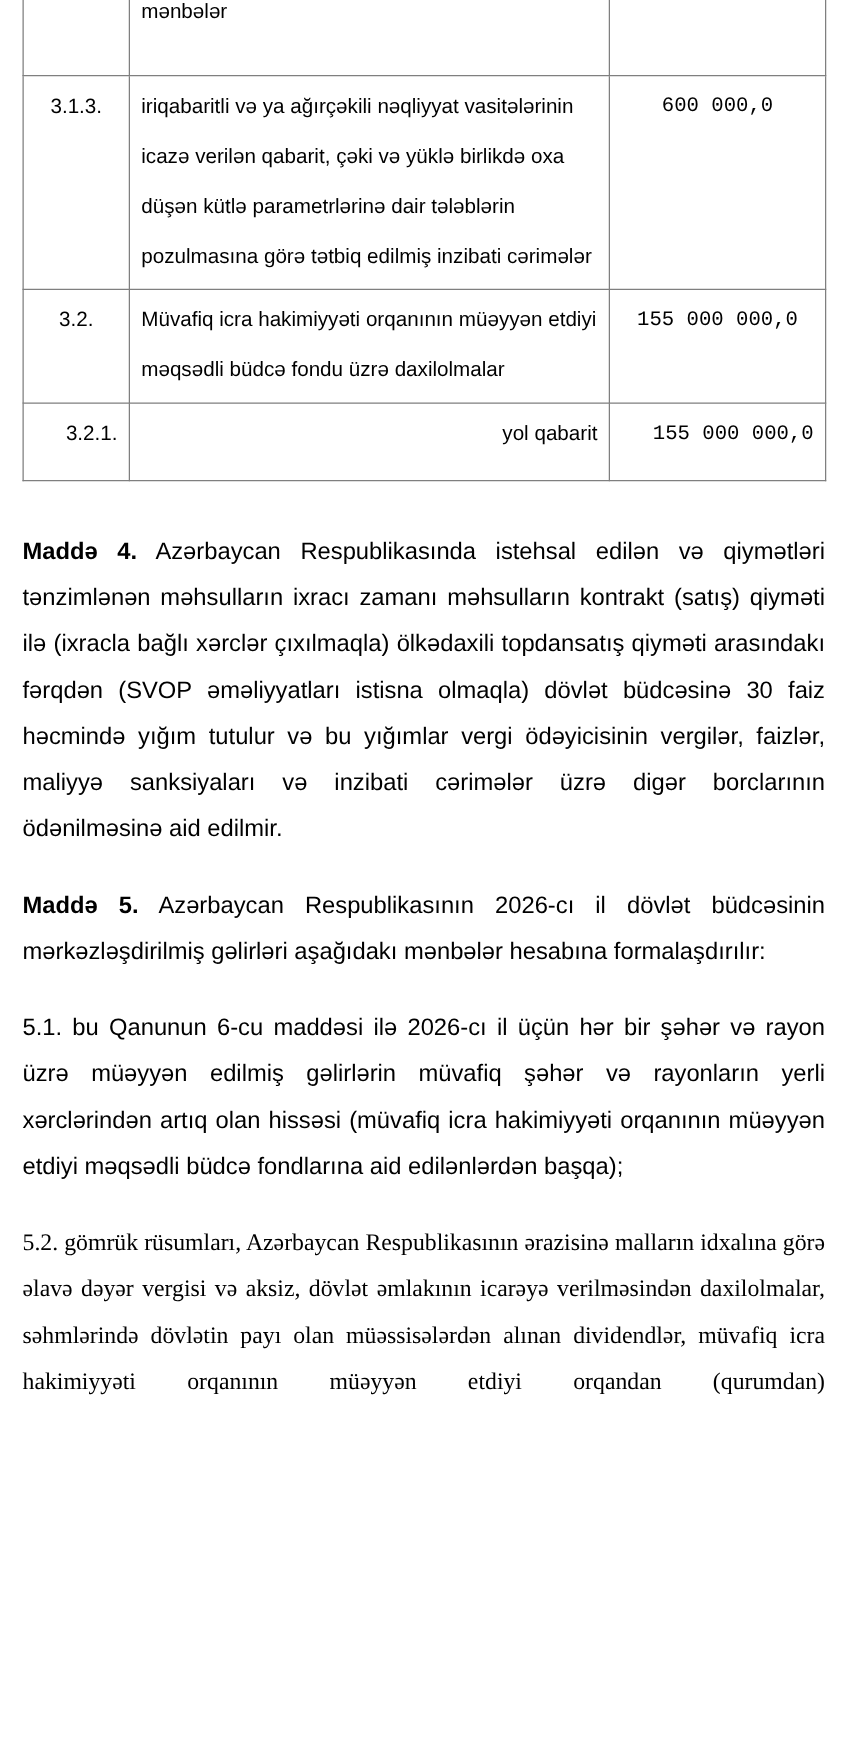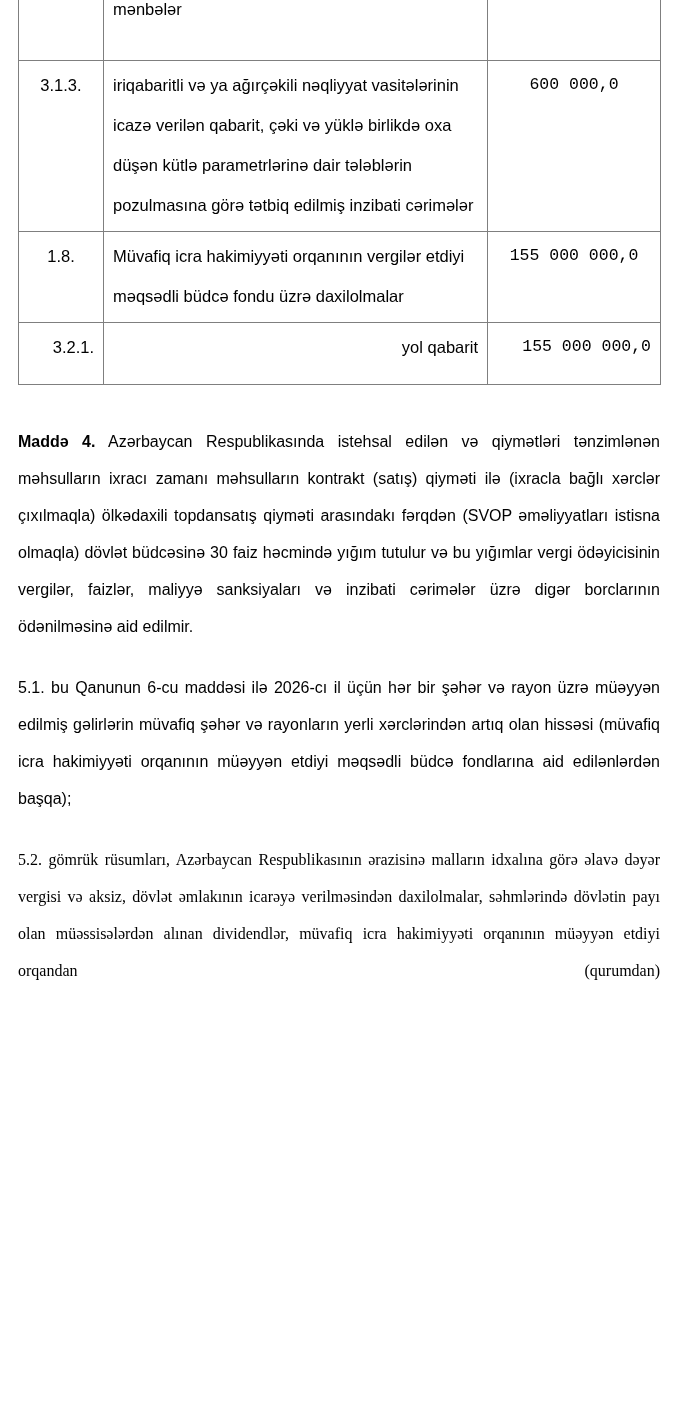--- a/index.html
+++ b/index.html
@@ -35,21 +35,21 @@
   col.c-amt  { width: 173px; }
   td.col-num { text-align: center; padding-left: 2px; padding-right: 2px; }
   td.col-amt { text-align: center; font-family: Liberation Mono, monospace; }
   tr.partial td { height: 110px; }
   tr.partial td.col-desc { padding-top: 38px; }
   tr.row-short td { height: 62px; text-align: right; }
 
   
   .paragraphs {
     margin-top: 38px;
-    font-size: 16px;
+    font-size: 19px;
     line-height: 37px;
   }
   .paragraphs p {
     margin: 0 0 24px 0;
     text-align: justify;
   }
   .paragraphs p b { font-weight: bold; }
   .paragraphs p.cut {
     text-align-last: justify;
     margin-bottom: 0;
@@ -72,31 +72,32 @@
         <td class="col-num"></td>
         <td class="col-desc">mənbələr</td>
         <td class="col-amt"></td>
       </tr>
       <tr>
         <td class="col-num">3.1.3.</td>
         <td class="col-desc">iriqabaritli və ya ağırçəkili nəqliyyat vasitələrinin icazə verilən qabarit, çəki və yüklə birlikdə oxa düşən kütlə parametrlərinə dair tələblərin pozulmasına görə tətbiq edilmiş inzibati cərimələr</td>
         <td class="col-amt">600 000,0</td>
       </tr>
       <tr>
-        <td class="col-num">1.8.</td>
-        <td class="col-desc">Müvafiq icra hakimiyyəti orqanının vergilər etdiyi məqsədli büdcə fondu üzrə daxilolmalar</td>
+        <td class="col-num">3.2.</td>
+        <td class="col-desc">Müvafiq icra hakimiyyəti orqanının müəyyən etdiyi məqsədli büdcə fondu üzrə daxilolmalar</td>
         <td class="col-amt">155 000 000,0</td>
       </tr>
       <tr class="row-short">
         <td class="col-num">3.2.1.</td>
         <td class="col-desc">yol qabarit</td>
         <td class="col-amt">155 000 000,0</td>
       </tr>
     </tbody>
   </table>
 
   <div class="paragraphs">
     <p><b>Maddə 4.</b><span> Azərbaycan Respublikasında istehsal edilən və qiymətləri tənzimlənən məhsulların ixracı zamanı məhsulların kontrakt (satış) qiyməti ilə (ixracla bağlı xərclər çıxılmaqla) ölkədaxili topdansatış qiyməti arasındakı fərqdən (SVOP əməliyyatları istisna olmaqla) dövlət büdcəsinə 30 faiz həcmində yığım tutulur və bu yığımlar vergi ödəyicisinin vergilər, faizlər, maliyyə sanksiyaları və inzibati cərimələr üzrə digər borclarının ödənilməsinə aid edilmir.</span></p>
+    <p><b>Maddə 5.</b><span> Azərbaycan Respublikasının 2026-cı il dövlət büdcəsinin mərkəzləşdirilmiş gəlirləri aşağıdakı mənbələr hesabına formalaşdırılır:</span></p>
     <p><b></b><span>5.1. bu Qanunun 6-cu maddəsi ilə 2026-cı il üçün hər bir şəhər və rayon üzrə müəyyən edilmiş gəlirlərin müvafiq şəhər və rayonların yerli xərclərindən artıq olan hissəsi (müvafiq icra hakimiyyəti orqanının müəyyən etdiyi məqsədli büdcə fondlarına aid edilənlərdən başqa);</span></p>
     <p class="cut"><b></b><span>5.2. gömrük rüsumları, Azərbaycan Respublikasının ərazisinə malların idxalına görə əlavə dəyər vergisi və aksiz, dövlət əmlakının icarəyə verilməsindən daxilolmalar, səhmlərində dövlətin payı olan müəssisələrdən alınan dividendlər, müvafiq icra hakimiyyəti orqanının müəyyən etdiyi orqandan (qurumdan)</span></p>
   </div>
 
 </div>
 
 </body></html>

